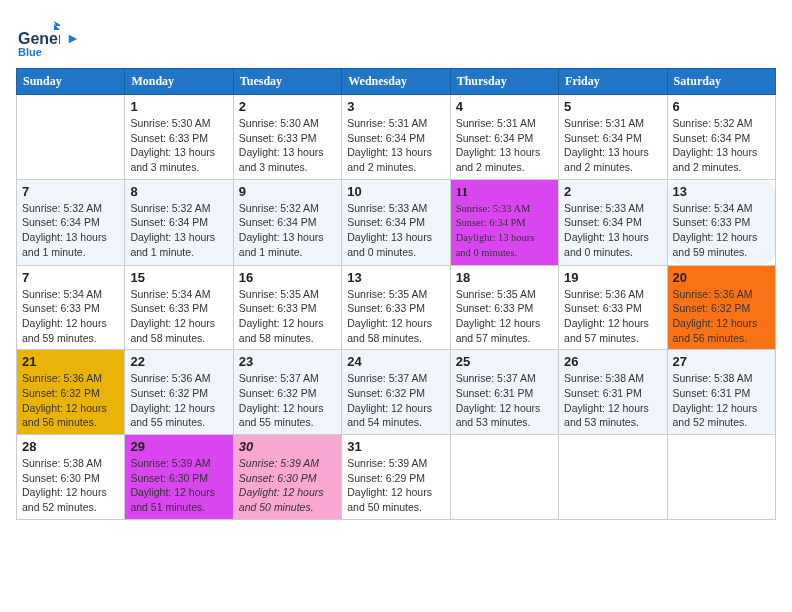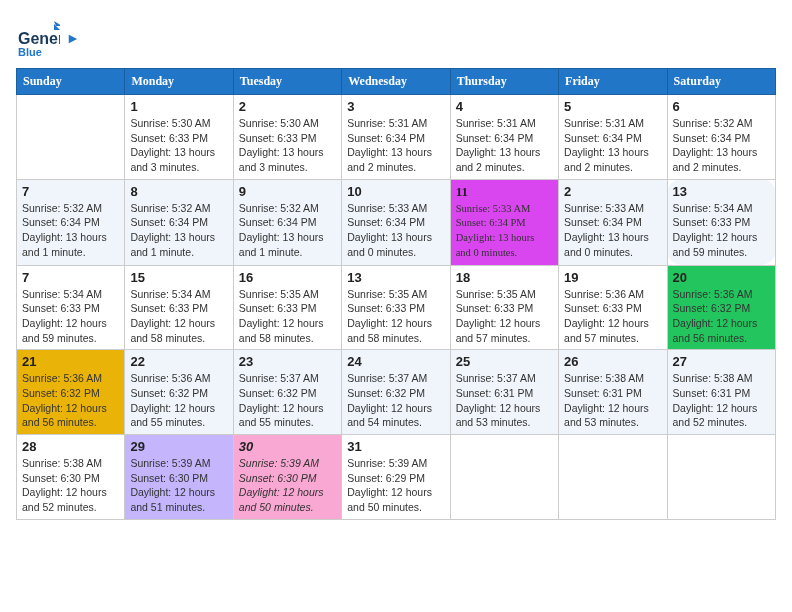--- a/index.html
+++ b/index.html
@@ -254,21 +254,21 @@
 Daylight: 12 hours
 and 57 minutes.</div>
         </td>
         <td style="background-color: rgb(255, 255, 255); margin-top: 20px;">
           <span class="day-number">19</span>
           <div class="day-info" style="white-space: pre-line;">Sunrise: 5:36 AM
 Sunset: 6:33 PM
 Daylight: 12 hours
 and 57 minutes.</div>
         </td>
-        <td style="background-color: #22c55e;">
+        <td style="background-color: #f97316;">
           <span class="day-number">20</span>
           <div class="day-info" style="white-space: pre-line;">Sunrise: 5:36 AM
 Sunset: 6:32 PM
 Daylight: 12 hours
 and 56 minutes.</div>
         </td>
       </tr>
       <tr>
         <td style="background-color: #eab308;">
           <span class="day-number">21</span>
@@ -321,21 +321,21 @@
         </td>
       </tr>
       <tr>
         <td style="background-color: rgb(255, 255, 255);">
           <span class="day-number">28</span>
           <div class="day-info" style="white-space: pre-line;">Sunrise: 5:38 AM
 Sunset: 6:30 PM
 Daylight: 12 hours
 and 52 minutes.</div>
         </td>
-        <td style="background-color: #c4b5fd;">
+        <td style="background-color: #d946ef;">
           <span class="day-number">29</span>
           <div class="day-info" style="white-space: pre-line;">Sunrise: 5:39 AM
 Sunset: 6:30 PM
 Daylight: 12 hours
 and 51 minutes.</div>
         </td>
         <td style="background-color: #f9a8d4; font-style: italic;">
           <span class="day-number">30</span>
           <div class="day-info" style="white-space: pre-line;">Sunrise: 5:39 AM
 Sunset: 6:30 PM

